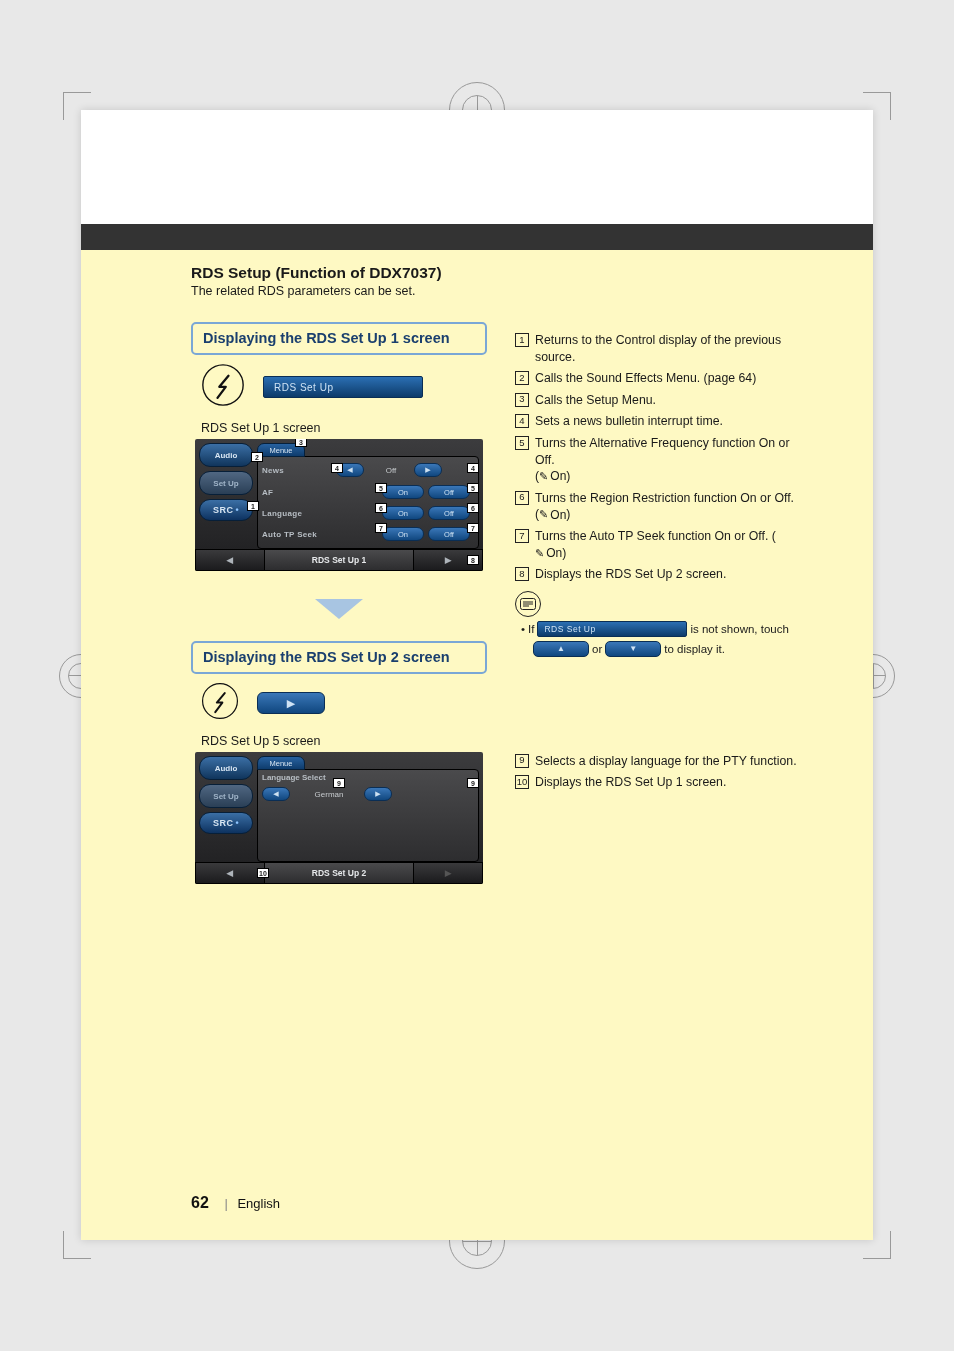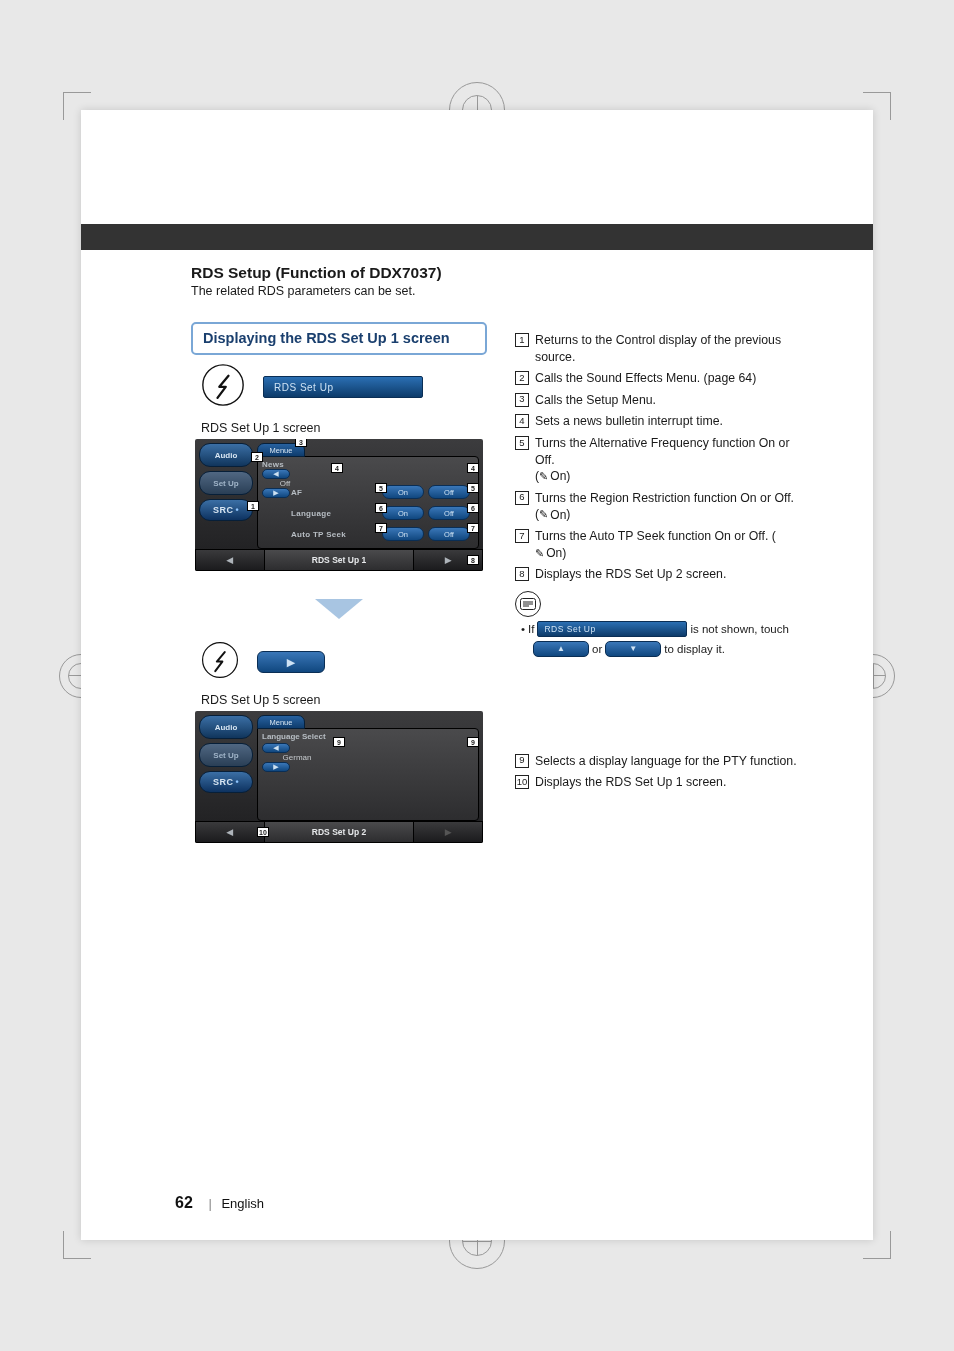--- a/index.html
+++ b/index.html
@@ -5,21 +5,21 @@
   * { margin: 0; padding: 0; box-sizing: border-box; }
   body {
     background: #e8e8e8;
     font-family: "Helvetica Neue", Arial, sans-serif;
     width: 954px;
     height: 1351px;
     position: relative;
     overflow: hidden;
   }
   .page {
-    background: #ffffff;
+    background: #fef9c3;
     width: 792px;
     height: 1130px;
     position: absolute;
     left: 81px;
     top: 110px;
     box-shadow: 0 0 8px rgba(0,0,0,0.15);
   }
   
   .crop-tl, .crop-tr, .crop-bl, .crop-br, .crop-top, .crop-bot, .crop-l, .crop-r {
     position: absolute;
@@ -167,38 +167,38 @@
     border:1px solid #06203b; border-radius:7px 7px 0 0;
     color:#d7e5f2; font-size:7.5px; display:flex;align-items:center;justify-content:center;
     z-index:3;
   }
   .panel-body {
     position:absolute; left:62px; right:4px; top:17px; bottom:22px;
     background: linear-gradient(#4a4a4c,#2d2d2f);
     border:1px solid #000; border-radius:0 4px 4px 4px;
     padding: 3px 4px;
   }
-  .row-line { display:flex; align-items:flex-start; height:20px; margin-bottom:2px;flex-direction:column; }
+  .row-line { display:flex; align-items:center; height:20px; margin-bottom:2px; }
   .row-label { width:74px; color:#b7bdc3; font-size:8px; font-weight:600; letter-spacing:.3px; }
   .pill {
     height:14px; border-radius:7px; border:1px solid #0a2e55;
     background: linear-gradient(#3a77b8,#10477f);
     color:#cde1f2; font-size:7.5px;
     display:inline-flex;align-items:center;justify-content:center;
     min-width:42px; margin-right:4px;
     position:relative;
   }
   .pill.lt { min-width:28px; }
   .pill.tri::before { content:"◀"; font-size:7px; }
   .pill.trir::before { content:"▶"; font-size:7px; }
   .val-disp {
     color:#c6cacd; font-size:8px; width:46px; text-align:center;
   }
   .onoff-row { display:flex; align-items:center; height:20px; margin-bottom:1px; }
-  .onoff-row .row-label { width:74px;margin-left:29px; }
+  .onoff-row .row-label { width:74px; }
   .bottom-strip {
     position:absolute; left:0; right:0; bottom:0; height:22px;
     display:flex;
   }
   .bottom-strip .bs-arrow {
     flex:1; background: linear-gradient(#3a3a3c,#1b1b1d);
     border:1px solid #000; color:#aeb4ba; font-size:9px;
     display:flex;align-items:center;justify-content:center;
   }
   .bottom-strip .bs-title {
@@ -255,21 +255,21 @@
   }
   .mini-arrow {
     width:56px; height:16px;
     background: linear-gradient(#3a77b8,#10477f);
     border:1px solid #0a2e55; border-radius:5px;
     color:#cfe3f5; font-size:8px;
     display:inline-flex;align-items:center;justify-content:center;
   }
 
   .footer {
-    position:absolute; left:94px; bottom:28px;
+    position:absolute; left:110px; bottom:28px;
     font-size:13px; color:#111;
   }
   .footer b { font-size:16px; font-weight:800; margin-right:6px; }
   .footer .bar { color:#888; margin: 0 6px; }
 
   .gear-svg { width:44px; height:44px; }
   .gear-svg2 { width:38px; height:38px; }
 </style>
 </head>
 <body>
@@ -359,20 +359,21 @@
           </div>
           <div class="bottom-strip">
             <div class="bs-arrow">◀</div>
             <div class="bs-title">RDS Set Up 1</div>
             <div class="bs-arrow">▶</div>
           </div>
         </div>
 
         <div class="down-arrow-big"></div>
 
+        <div class="box-subhead">Displaying the RDS Set Up 2 screen</div>
 
         <div class="touch-row">
           <span>
             <svg class="gear-svg2" viewBox="0 0 48 48">
                 <circle cx="24" cy="24" r="22" fill="none" stroke="#111" stroke-width="1.5"></circle>
                 <path d="M30 14 L20 26 L27 26 L18 38" fill="none" stroke="#111" stroke-width="2.5" stroke-linejoin="round" stroke-linecap="round"></path>
               </svg>
           </span>
           <span class="arrow-btn-img">▶</span>
         </div>

